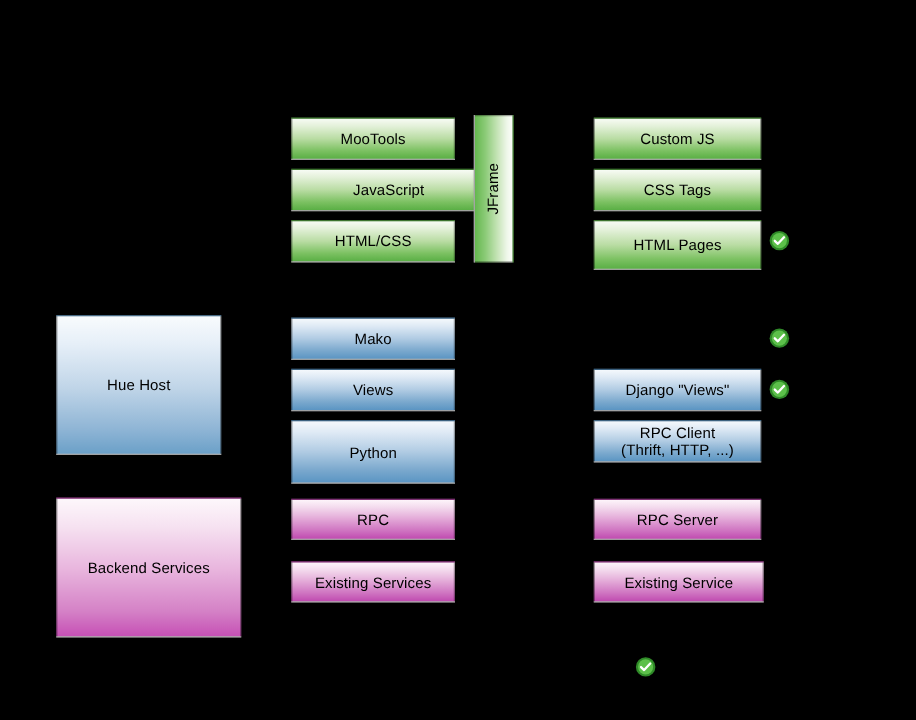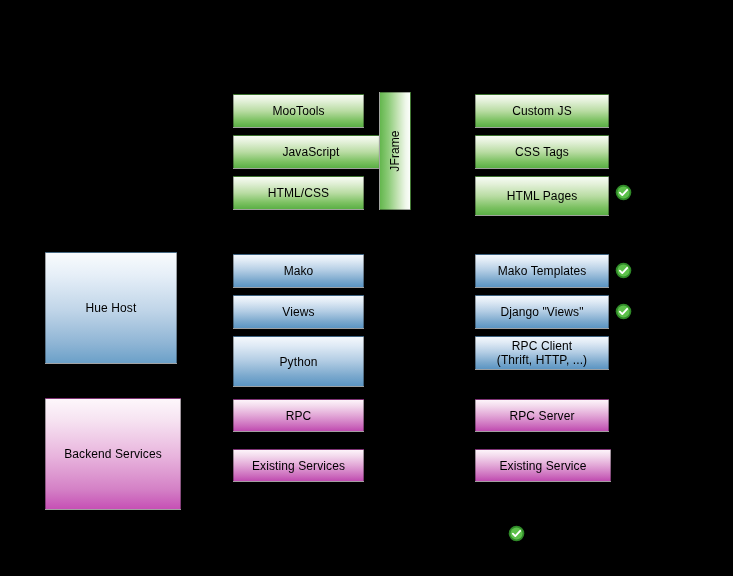--- a/index.html
+++ b/index.html
@@ -118,23 +118,20 @@
   <div class="node tier-blue" style="left:233px; top:254px; width:131px; height:34px;">
     <span class="label">Mako</span>
   </div>
   <div class="node tier-blue" style="left:233px; top:295px; width:131px; height:34px;">
     <span class="label">Views</span>
   </div>
   <div class="node tier-blue" style="left:233px; top:336px; width:131px; height:51px;">
     <span class="label">Python</span>
   </div>
 
-  <div class="node tier-blue" style="left:475px; top:254px; width:134px; height:34px;">
-    <span class="label">Mako Templates</span>
-  </div>
   <span class="check-badge" style="left:615px; top:262px;">
     <svg viewBox="0 0 24 24" aria-hidden="true">
       <circle cx="12" cy="12" r="11" fill="#2f8a28"></circle>
       <circle cx="12" cy="12" r="8.5" fill="#5cc04a"></circle>
       <path d="M6.8 12.2 L10.3 15.6 L17.2 8.2" fill="none" stroke="#ffffff" stroke-width="2.6" stroke-linecap="round" stroke-linejoin="round"></path>
     </svg>
   </span>
 
   <div class="node tier-blue" style="left:475px; top:295px; width:134px; height:34px;">
     <span class="label">Django "Views"</span>
@@ -145,21 +142,21 @@
       <circle cx="12" cy="12" r="8.5" fill="#5cc04a"></circle>
       <path d="M6.8 12.2 L10.3 15.6 L17.2 8.2" fill="none" stroke="#ffffff" stroke-width="2.6" stroke-linecap="round" stroke-linejoin="round"></path>
     </svg>
   </span>
 
   <div class="node tier-blue" style="left:475px; top:336px; width:134px; height:34px;">
     <span class="label">RPC Client
 (Thrift, HTTP, ...)</span>
   </div>
 
-  <div class="node group tier-magenta" style="left:45px; top:398px; width:136px; height:112px;">
+  <div class="node group tier-magenta" style="left:45px; top:398px; width:148px; height:112px;">
     <span class="label">Backend Services</span>
   </div>
 
   <div class="node tier-magenta" style="left:233px; top:399px; width:131px; height:33px;">
     <span class="label">RPC</span>
   </div>
   <div class="node tier-magenta" style="left:233px; top:449px; width:131px; height:33px;">
     <span class="label">Existing Services</span>
   </div>
 

